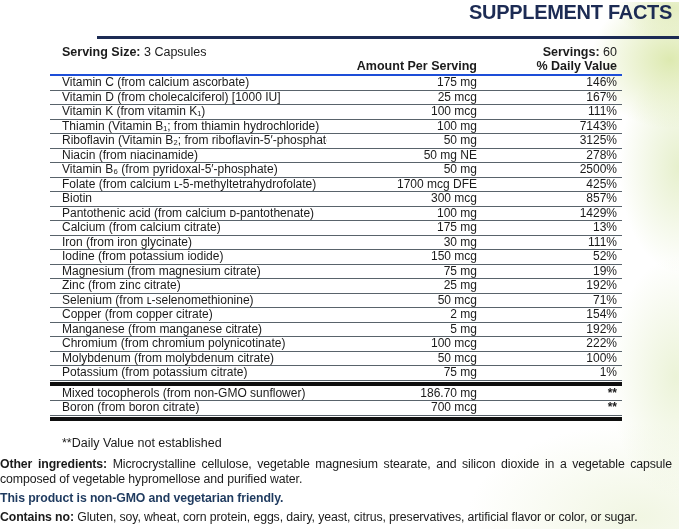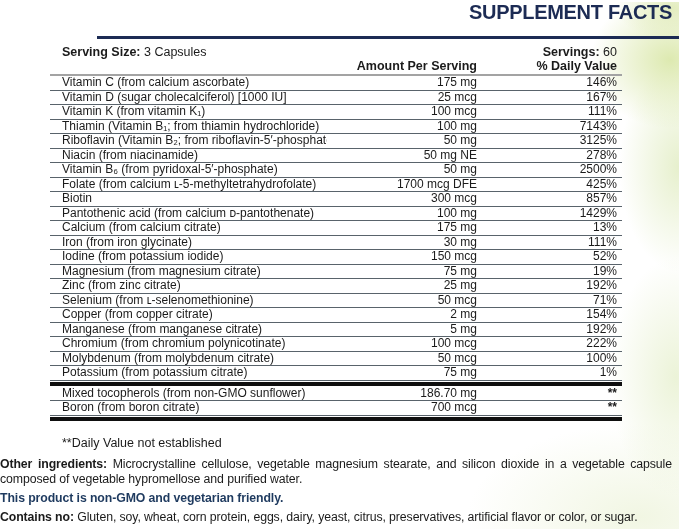--- a/index.html
+++ b/index.html
@@ -19,21 +19,21 @@
   .title{margin:2px 7px 13px 0;text-align:right;font-size:20px;line-height:21px;
          font-weight:bold;color:var(--navy,#1c2b54);letter-spacing:-.3px;}
   .title-rule{margin:1px 0 0 97px;height:3px;background:var(--navy,#1c2b54);}
 
   .label{margin-left:50px;width:572px;}
   .serving-row{display:flex;justify-content:space-between;
                padding:6px 5px 0 12px;font-size:12.5px;line-height:14px;}
   .bold{font-weight:bold;}
   .cols-row{display:flex;align-items:flex-start;padding:1px 5px 1px 12px;
             font-size:12.5px;line-height:13px;font-weight:bold;
-            border-bottom:2px solid #a3a3a3;}
+            border-bottom:2px solid #1d4ed8;}
   .c-name{flex:1 1 auto;min-width:0;}
   .c-amount{flex:0 0 150px;text-align:right;white-space:nowrap;}
   .c-dv{flex:0 0 140px;text-align:right;white-space:nowrap;}
 
   .row{display:flex;align-items:center;height:13.5px;padding:0 5px 0 12px;
        border-bottom:1px solid #59636b;font-size:12px;line-height:13px;}
   .row .c-name{white-space:nowrap;overflow:hidden;}
   .row .c-dv.nd{font-weight:bold;}
   .bar{height:4px;background:var(--bar,#0f0f0f);margin:1px 0;}
   .footnote{padding:14px 0 0 12px;font-size:12.5px;line-height:14px;}
@@ -68,21 +68,21 @@
       </div>
 
       <div>
   <div class="row">
     <span class="c-name">Vitamin C (from calcium ascorbate)</span>
     <span class="c-amount">175 mg</span>
     <span class="c-dv">146%</span>
   </div>
 
   <div class="row">
-    <span class="c-name">Vitamin D (sugar cholecalciferol) [1000 IU]</span>
+    <span class="c-name">Vitamin D (from cholecalciferol) [1000 IU]</span>
     <span class="c-amount">25 mcg</span>
     <span class="c-dv">167%</span>
   </div>
 
   <div class="row">
     <span class="c-name">Vitamin K (from vitamin K₁)</span>
     <span class="c-amount">100 mcg</span>
     <span class="c-dv">111%</span>
   </div>
 

